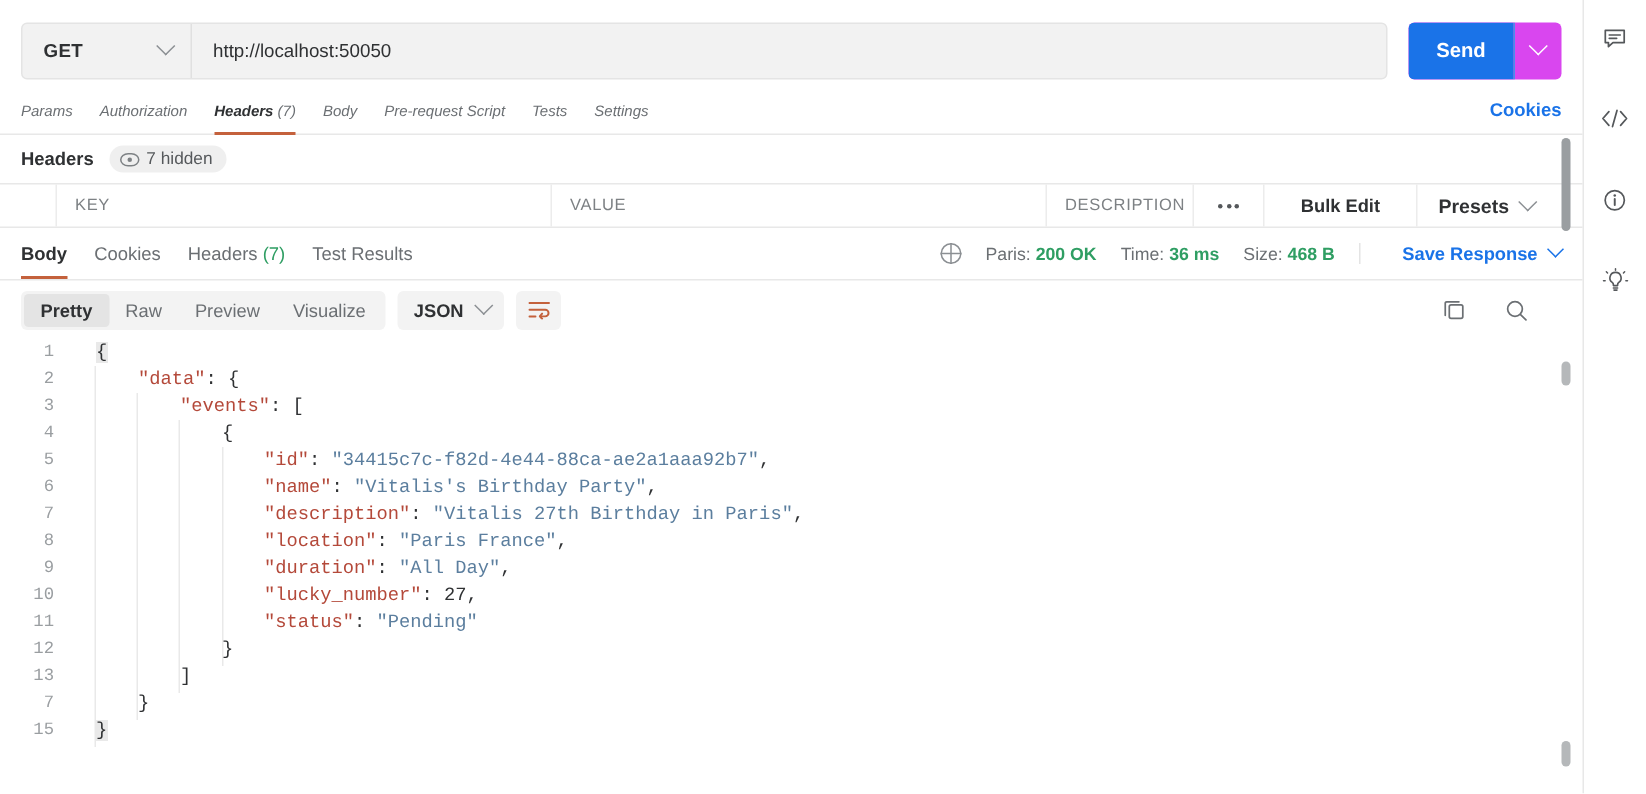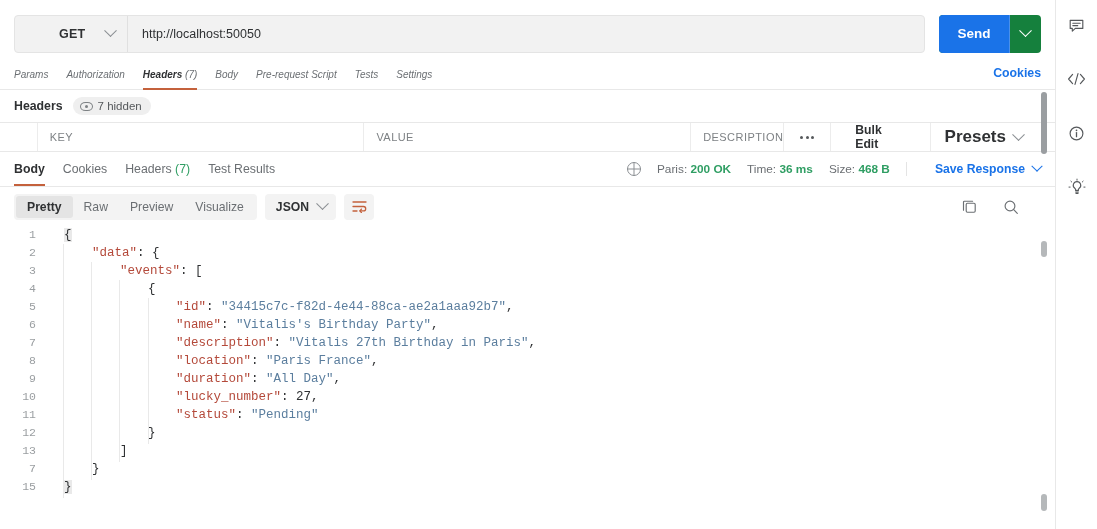--- a/index.html
+++ b/index.html
@@ -28,37 +28,37 @@
     border-radius: 4px;
     overflow: hidden;
   }
   .method-box {
     display: flex; align-items: center; justify-content: space-between;
     width: 113px; height: 100%;
     padding: 0 12px 0 14px;
     border-right: 1px solid #e0e0e0;
     cursor: pointer;
   }
-  .method-label { font-size: 12.5px; font-weight: 700; color: #2f3133; letter-spacing: .2px; margin-left: 30px;}
+  .method-label { font-size: 12.5px; font-weight: 700; color: #2f3133; letter-spacing: .2px;}
   .url-input {
     flex: 1; height: 100%;
     border: none; outline: none; background: transparent;
     font-family: "Liberation Sans", sans-serif;
     font-size: 12.5px; color: #2f3133;
     padding: 0 14px;
   }
   .chev {
     display: inline-block; width: 9px; height: 9px;
     border-right: 1.4px solid #8b8f93; border-bottom: 1.4px solid #8b8f93;
     transform: rotate(45deg) translate(-2px,-2px);
   }
   .send-group {
     display: flex; align-items: center; margin-left: 14px;
     height: 38px; border-radius: 4px; overflow: hidden;
-    background: #15803d;
+    background: #d946ef;
   }
   .send-btn {
     display: flex; align-items: center; justify-content: center;
     width: 70px; height: 100%;
     color: #fff; font-size: 13.5px; font-weight: 700;
     cursor: pointer; background: #1a73e8; border: none;
     font-family: "Liberation Sans", sans-serif;
   }
   .send-caret {
     display: flex; align-items: center; justify-content: center;
@@ -138,21 +138,21 @@
   .dots-btn i { width: 3px; height: 3px; border-radius: 50%; background: #55585b; display:block;}
   .bulk-btn {
     padding: 0 24px; height: 100%;
     display: flex; align-items: center;
     font-size: 12.2px; font-weight: 700; color: #2f3133;
     border-left: 1px solid #ececec; cursor: pointer;
   }
   .presets-btn {
     padding: 0 10px 0 14px; height: 100%;
     display: flex; align-items: center; gap: 8px;
-    font-size: 17px; font-weight: 700; color: #2f3133;
+    font-size: 13px; font-weight: 700; color: #2f3133;
     border-left: 1px solid #ececec; cursor: pointer;
   }
 
   
   .resp-tabs {
     display: flex; align-items: center;
     height: 35px; padding: 0 14px;
     border-bottom: 1px solid #e8e8e8;
   }
   .restab {

